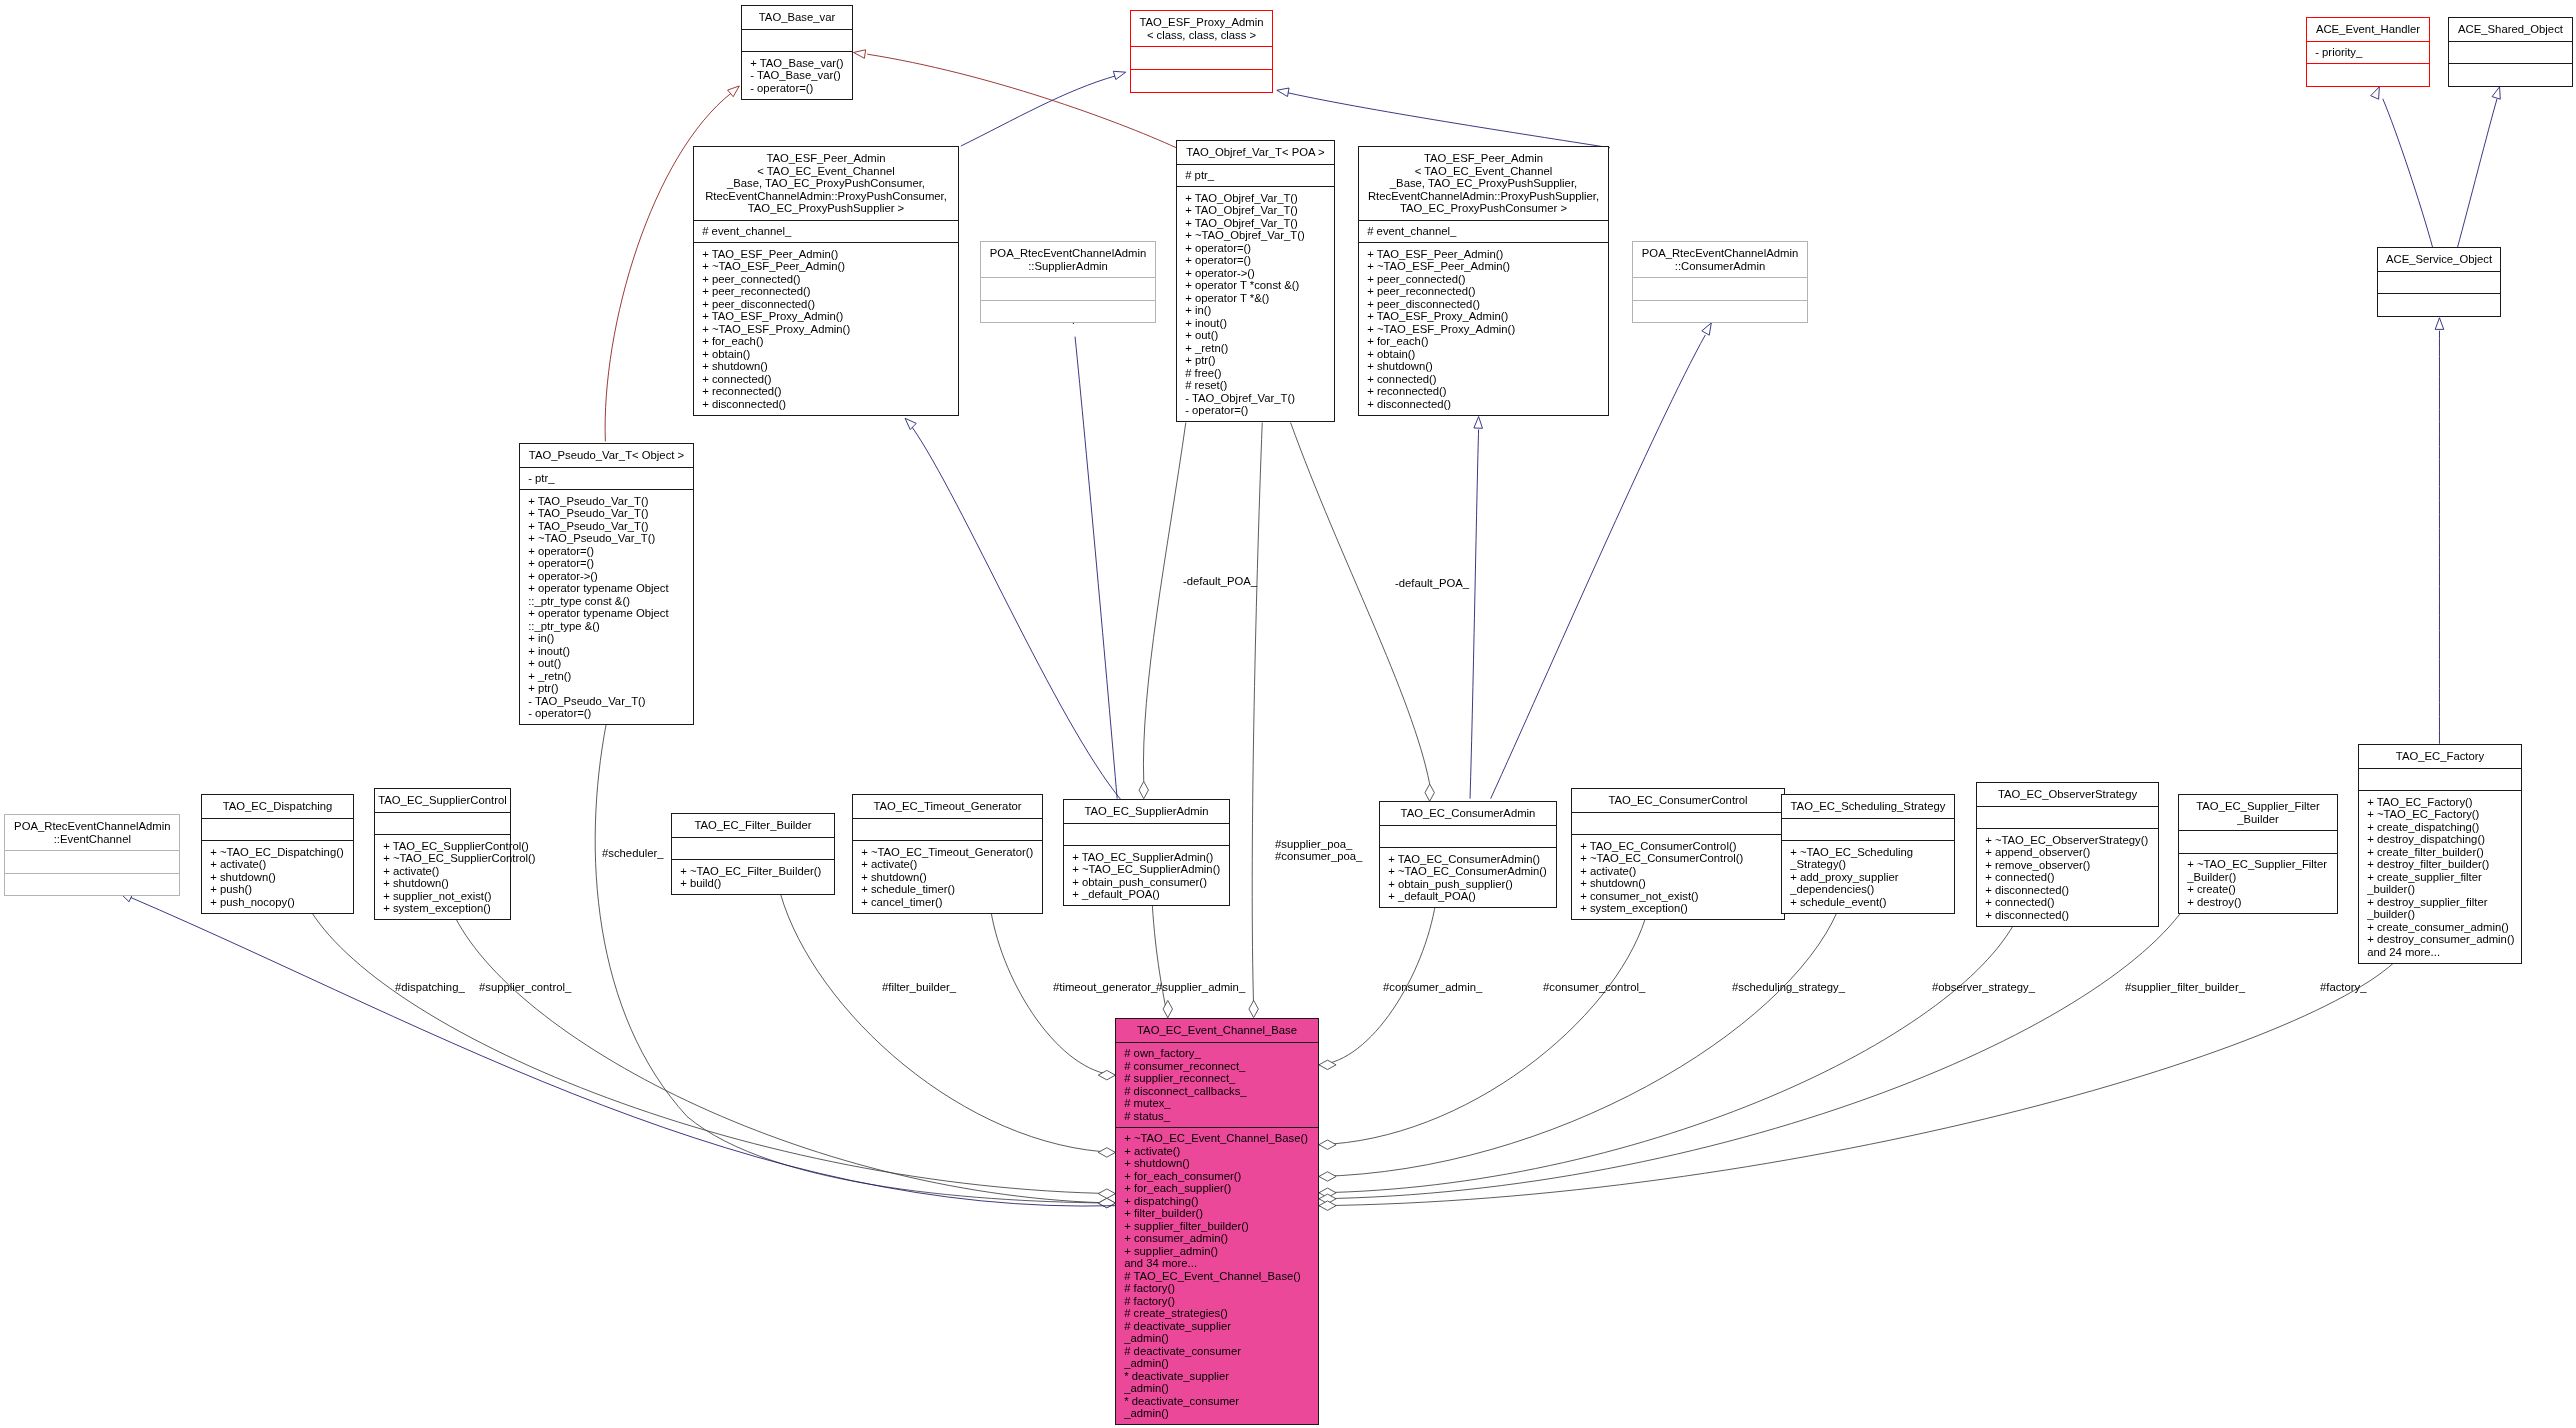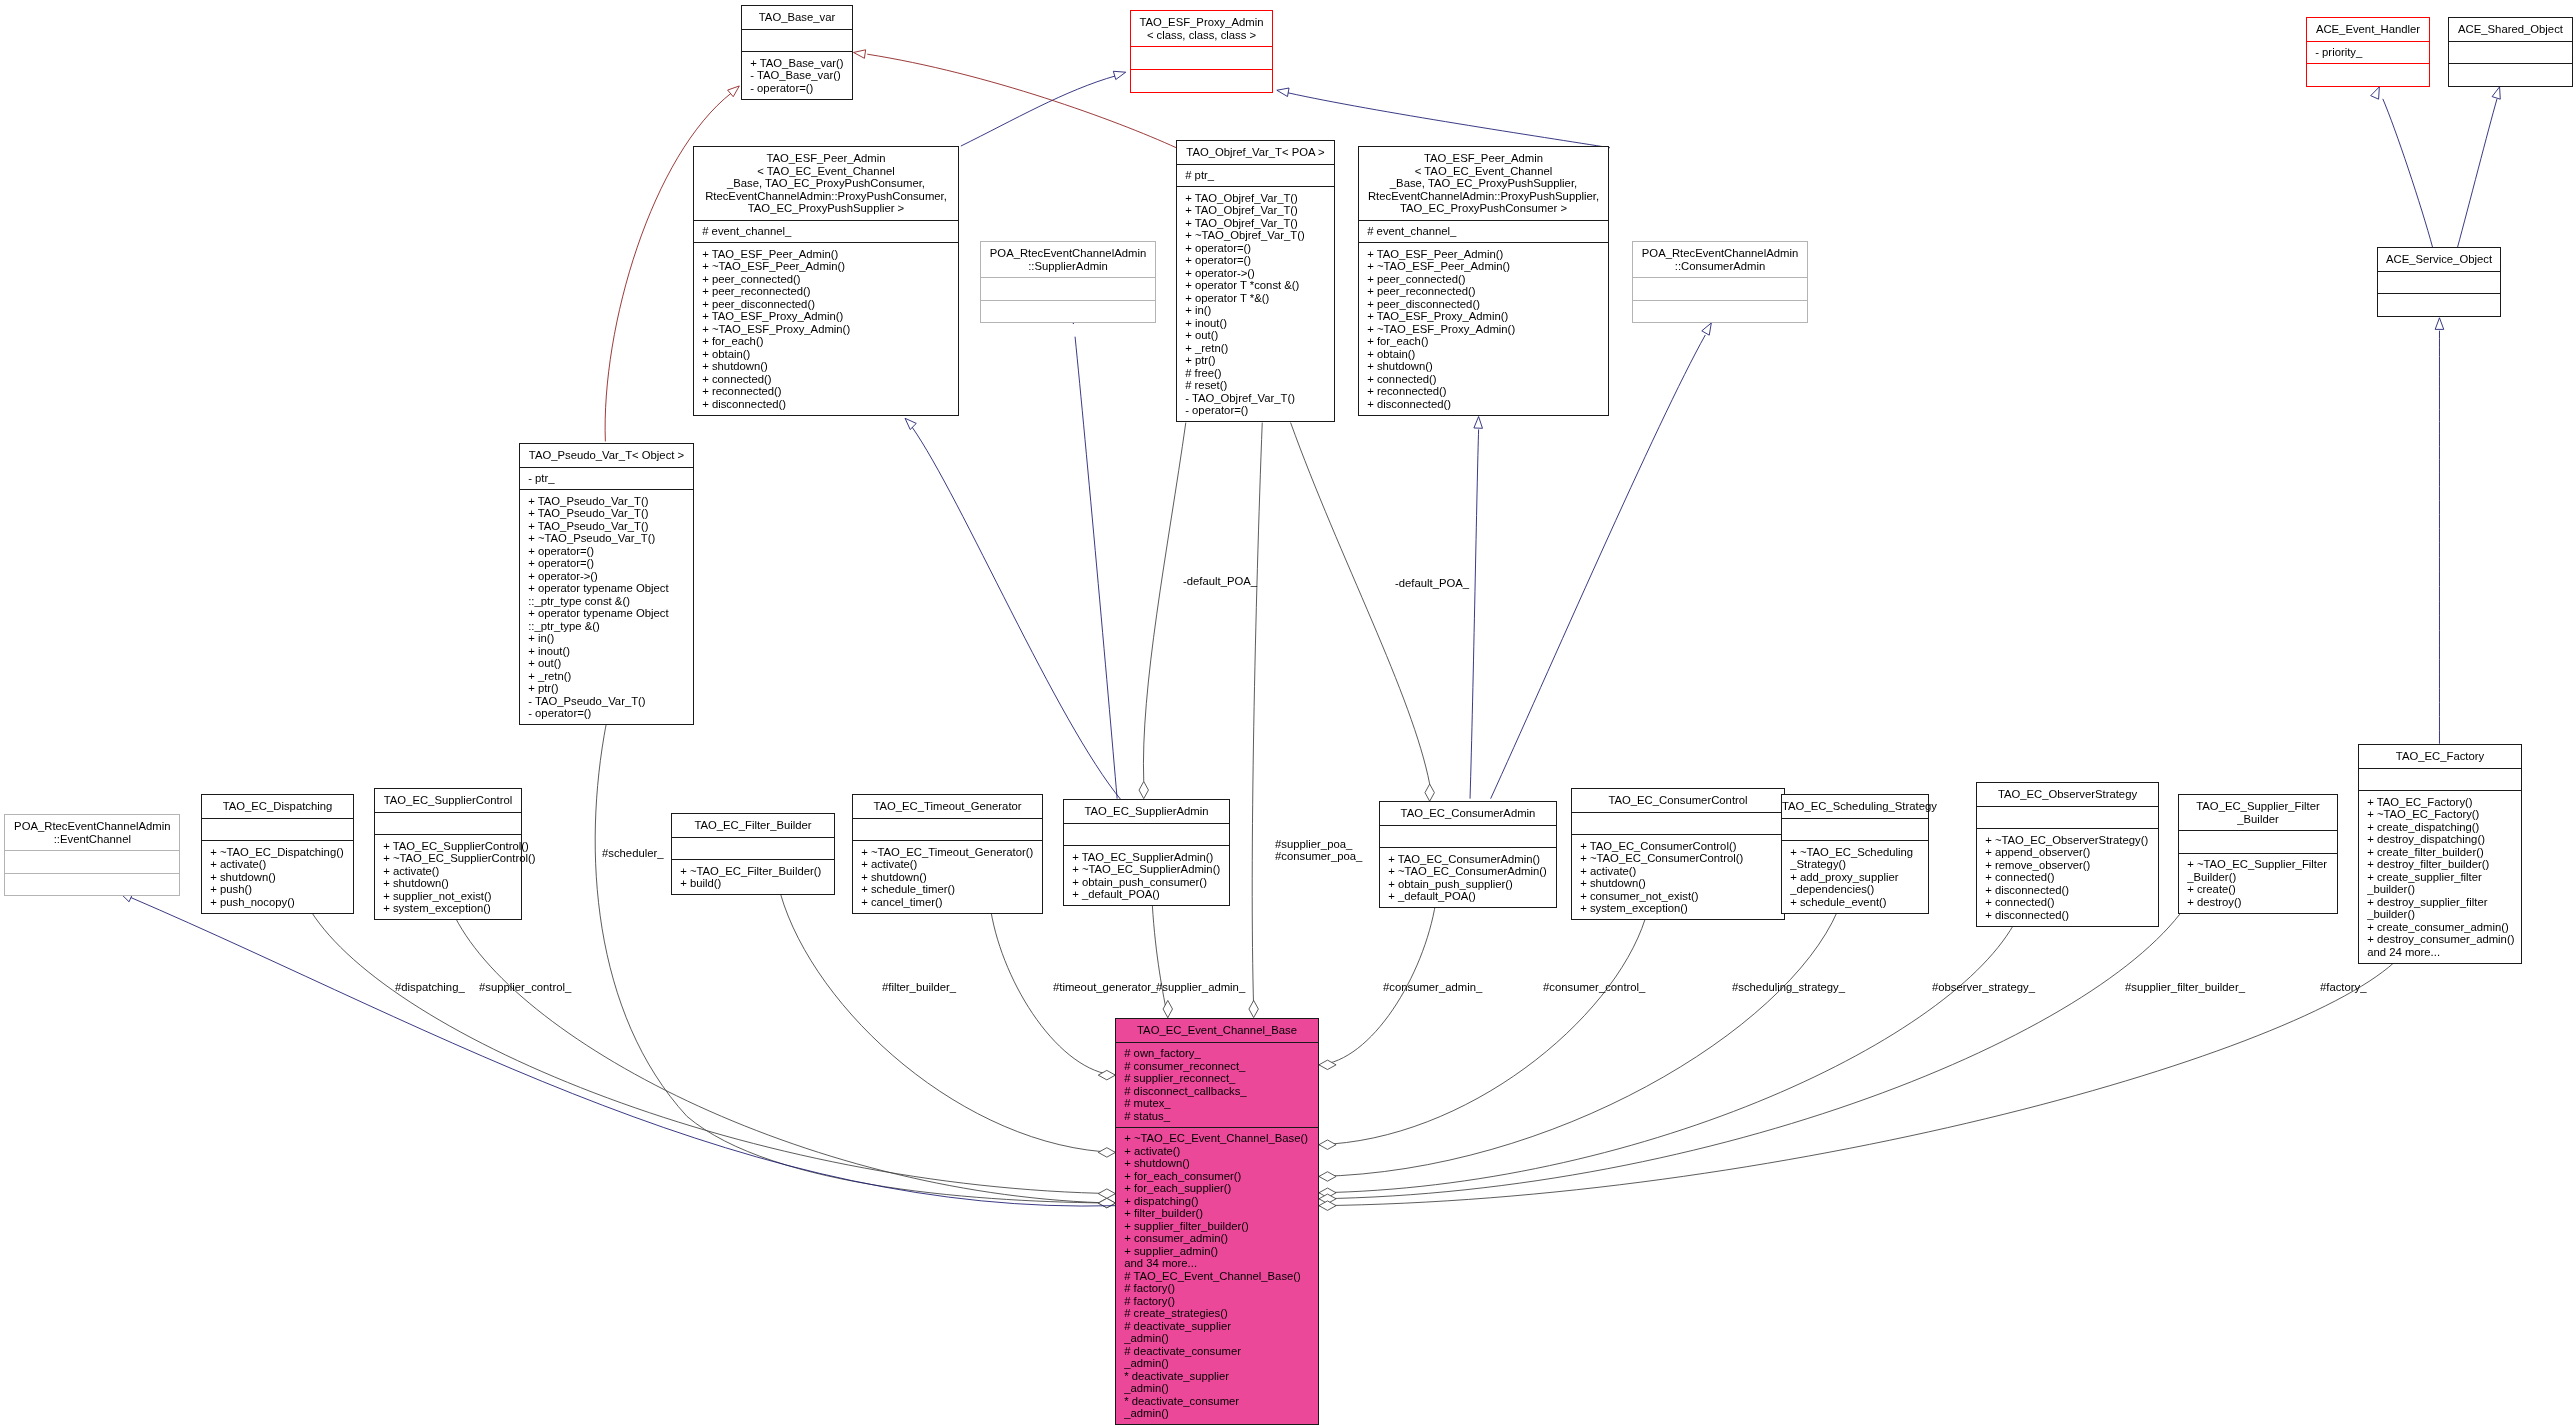--- a/index.html
+++ b/index.html
@@ -292,21 +292,21 @@
         <div class="row"></div>
       </div>
       <div class="sec method-sec">
         <div class="row">+ ~TAO_EC_Dispatching()</div>
         <div class="row">+ activate()</div>
         <div class="row">+ shutdown()</div>
         <div class="row">+ push()</div>
         <div class="row">+ push_nocopy()</div>
       </div>
     </div>
-    <div class="node plain" id="n_TAO_EC_SupplierControl" style="left: 374px; top: 788px; width: 148px;">
+    <div class="node plain" id="n_TAO_EC_SupplierControl" style="left: 374px; top: 788px; width: 137px;">
       <div class="sec title-sec">
         <div class="row">TAO_EC_SupplierControl</div>
       </div>
       <div class="sec attr-sec">
         <div class="row"></div>
       </div>
       <div class="sec method-sec">
         <div class="row">+ TAO_EC_SupplierControl()</div>
         <div class="row">+ ~TAO_EC_SupplierControl()</div>
         <div class="row">+ activate()</div>
@@ -379,21 +379,21 @@
       </div>
       <div class="sec method-sec">
         <div class="row">+ TAO_EC_ConsumerControl()</div>
         <div class="row">+ ~TAO_EC_ConsumerControl()</div>
         <div class="row">+ activate()</div>
         <div class="row">+ shutdown()</div>
         <div class="row">+ consumer_not_exist()</div>
         <div class="row">+ system_exception()</div>
       </div>
     </div>
-    <div class="node plain" id="n_TAO_EC_Scheduling_Strategy" style="left: 1781px; top: 794px; width: 148px;">
+    <div class="node plain" id="n_TAO_EC_Scheduling_Strategy" style="left: 1781px; top: 794px; width: 174px;">
       <div class="sec title-sec">
         <div class="row">TAO_EC_Scheduling_Strategy</div>
       </div>
       <div class="sec attr-sec">
         <div class="row"></div>
       </div>
       <div class="sec method-sec">
         <div class="row">+ ~TAO_EC_Scheduling</div>
         <div class="row">_Strategy()</div>
         <div class="row">+ add_proxy_supplier</div>

